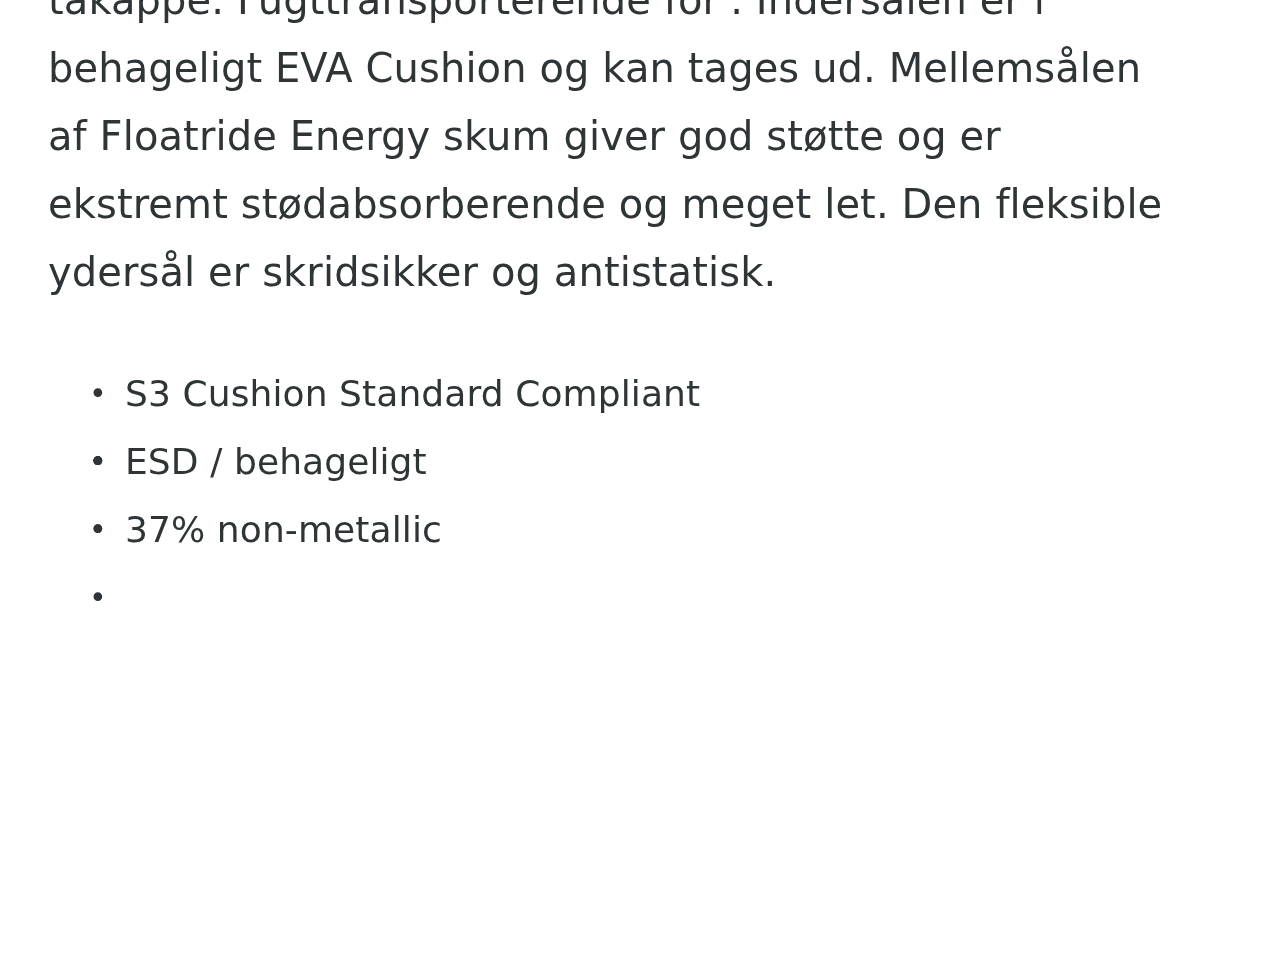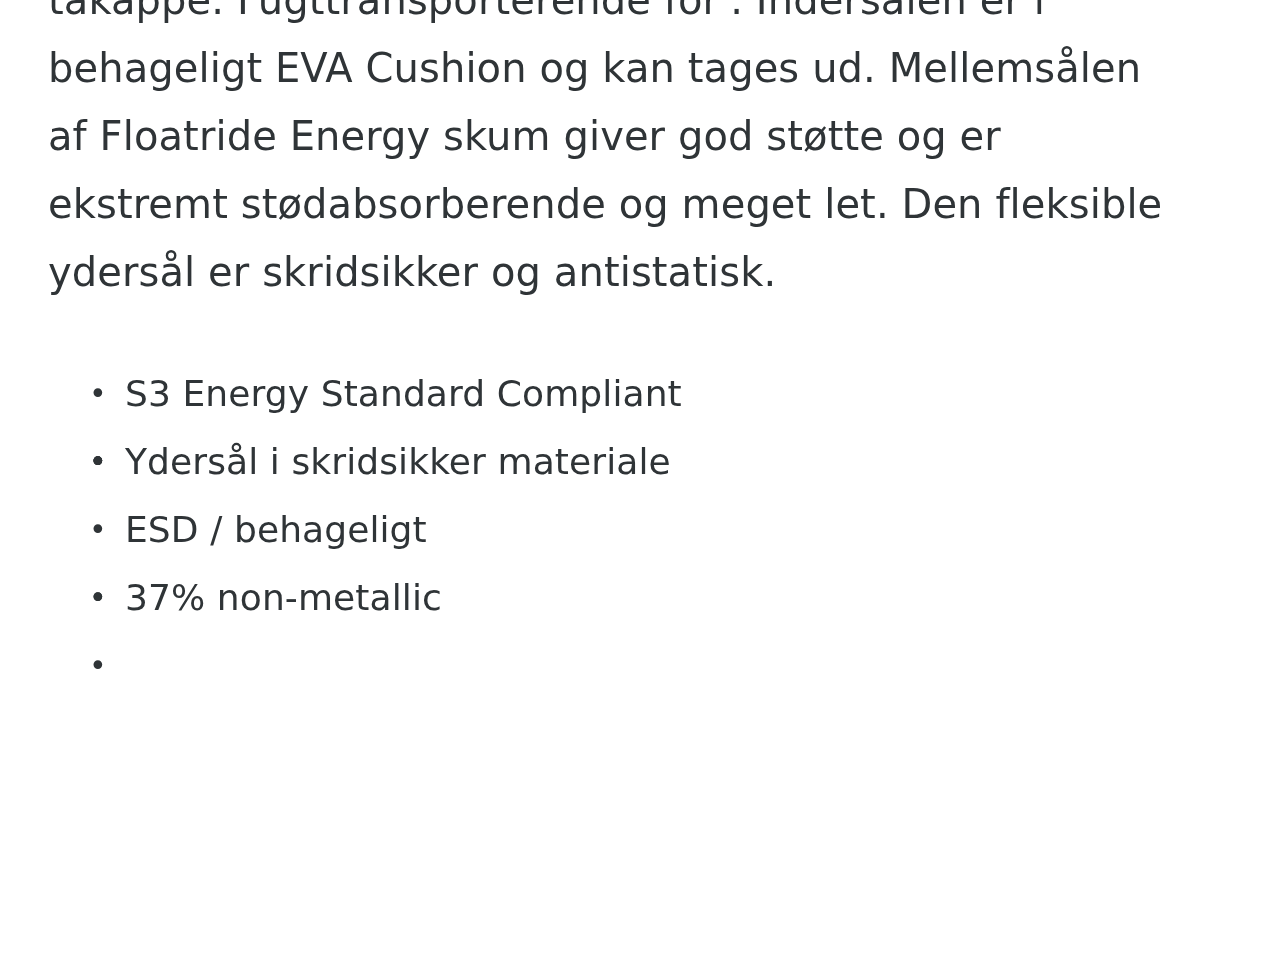--- a/index.html
+++ b/index.html
@@ -61,34 +61,33 @@
 </head>
 <body>
 
 <div class="page">
 
   <p class="desc">tåkappe. Fugttransporterende for'. Indersålen er i behageligt EVA Cushion og kan tages ud. Mellemsålen af Floatride Energy skum giver god støtte og er ekstremt stødabsorberende og meget let. Den fleksible ydersål er skridsikker og antistatisk.</p>
 
   <ul class="spec-list">
     <li>
       <span class="bullet">•</span>
-      <span>S3 Energy Standard Compliant</span>
+      <span>S3 Cushion Standard Compliant</span>
     </li>
     <li>
       <span class="bullet">•</span>
     </li>
     <li>
       <span class="bullet">•</span>
     </li>
     <li>
       <span class="bullet">•</span>
     </li>
     <li>
       <span class="bullet">•</span>
-      <span>Ydersål i skridsikker materiale</span>
     </li>
     <li>
       <span class="bullet">•</span>
       <span>ESD / behageligt</span>
     </li>
     <li>
       <span class="bullet">•</span>
     </li>
     <li>
       <span class="bullet">•</span>

